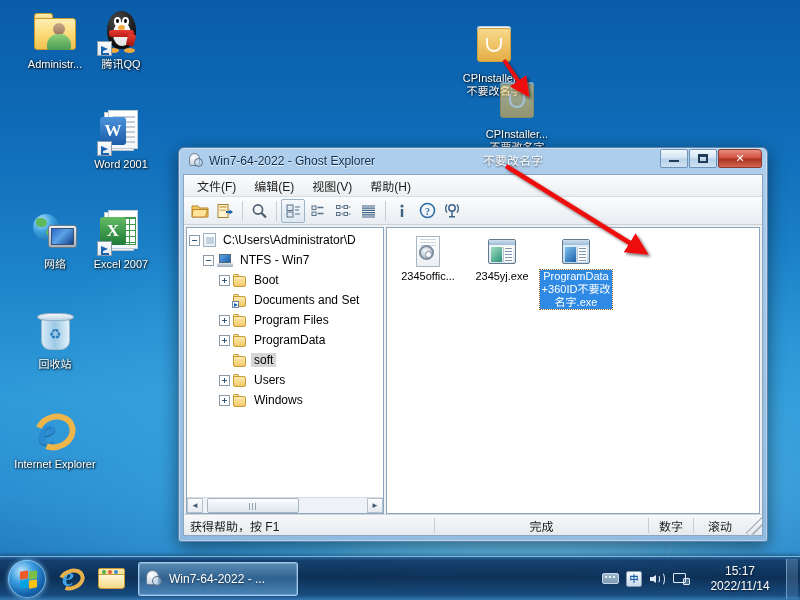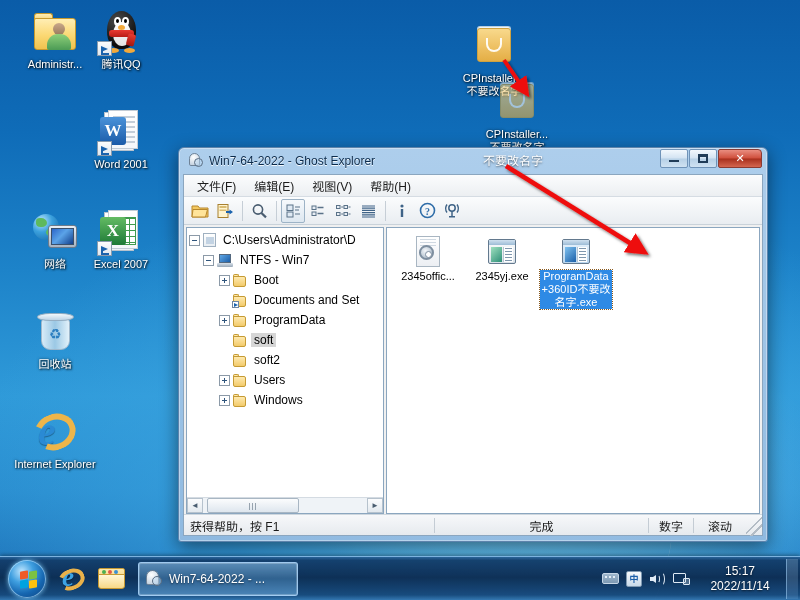--- a/index.html
+++ b/index.html
@@ -1008,48 +1008,48 @@
             <div class="tnode" style="padding-left:30px;">
               <span class="exp none"></span>
               <span class="folder" style="position:relative;">
                 <span class="ft"></span>
                   <span class="fb"></span>
                 <span class="shortarrow"></span>
               </span>
               <span class="lbl">Documents and Set</span>
             </div>
 
+            <div class="tnode" style="padding-left:30px;">
+              <span class="exp plus"></span>
+              <span class="folder">
+                  <span class="ft"></span>
+                  <span class="fb"></span>
+                </span>
+              <span class="lbl">Program Files</span>
+            </div>
 
 
             <div class="tnode" style="padding-left:30px;">
               <span class="exp plus"></span>
               <span class="folder">
                   <span class="ft"></span>
                   <span class="fb"></span>
                 </span>
               <span class="lbl">ProgramData</span>
             </div>
 
             <div class="tnode" style="padding-left:30px;">
               <span class="exp none"></span>
               <span class="folder">
                   <span class="ft"></span>
                   <span class="fb"></span>
                 </span>
               <span class="lbl sel">soft</span>
             </div>
 
-            <div class="tnode" style="padding-left:30px;">
-              <span class="exp none"></span>
-              <span class="folder">
-                  <span class="ft"></span>
-                  <span class="fb"></span>
-                </span>
-              <span class="lbl">soft2</span>
-            </div>
 
 
             <div class="tnode" style="padding-left:30px;">
               <span class="exp plus"></span>
               <span class="folder">
                   <span class="ft"></span>
                   <span class="fb"></span>
                 </span>
               <span class="lbl">Users</span>
             </div>

